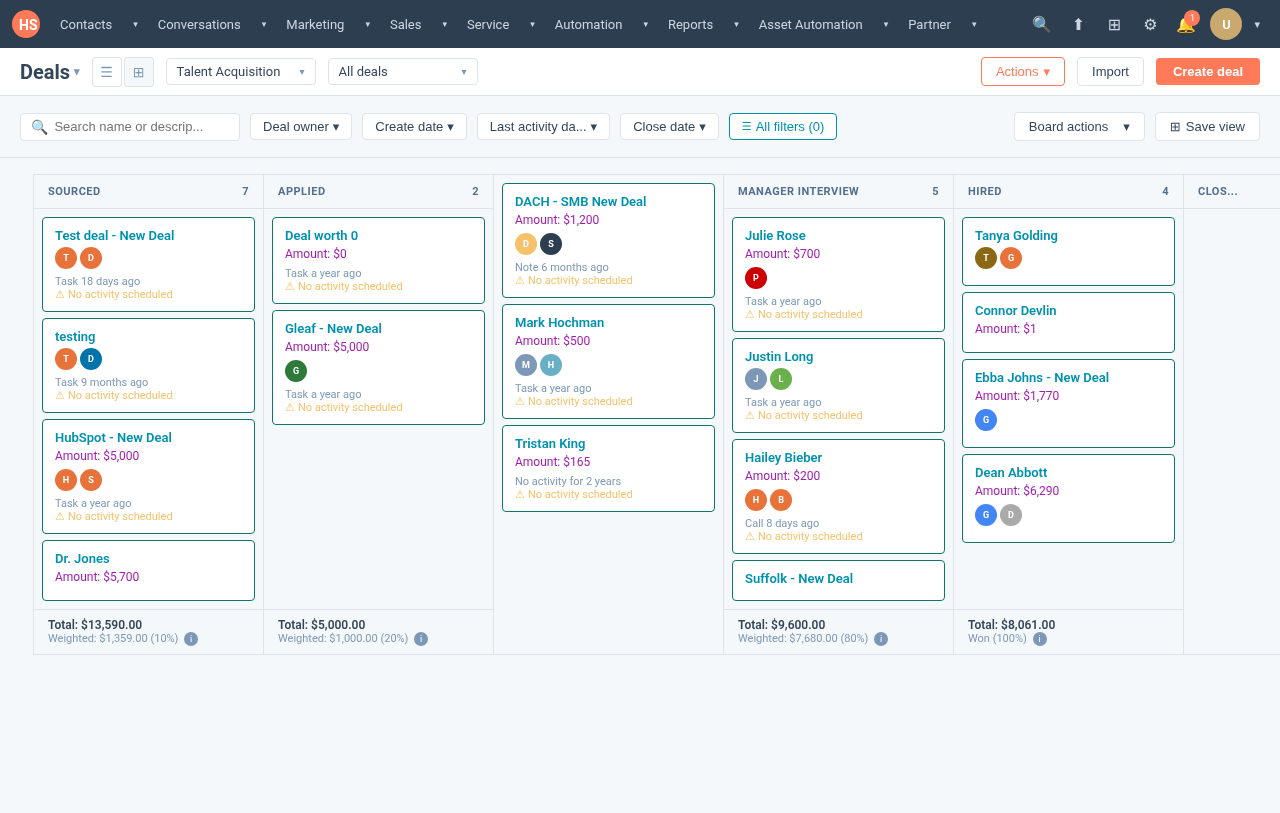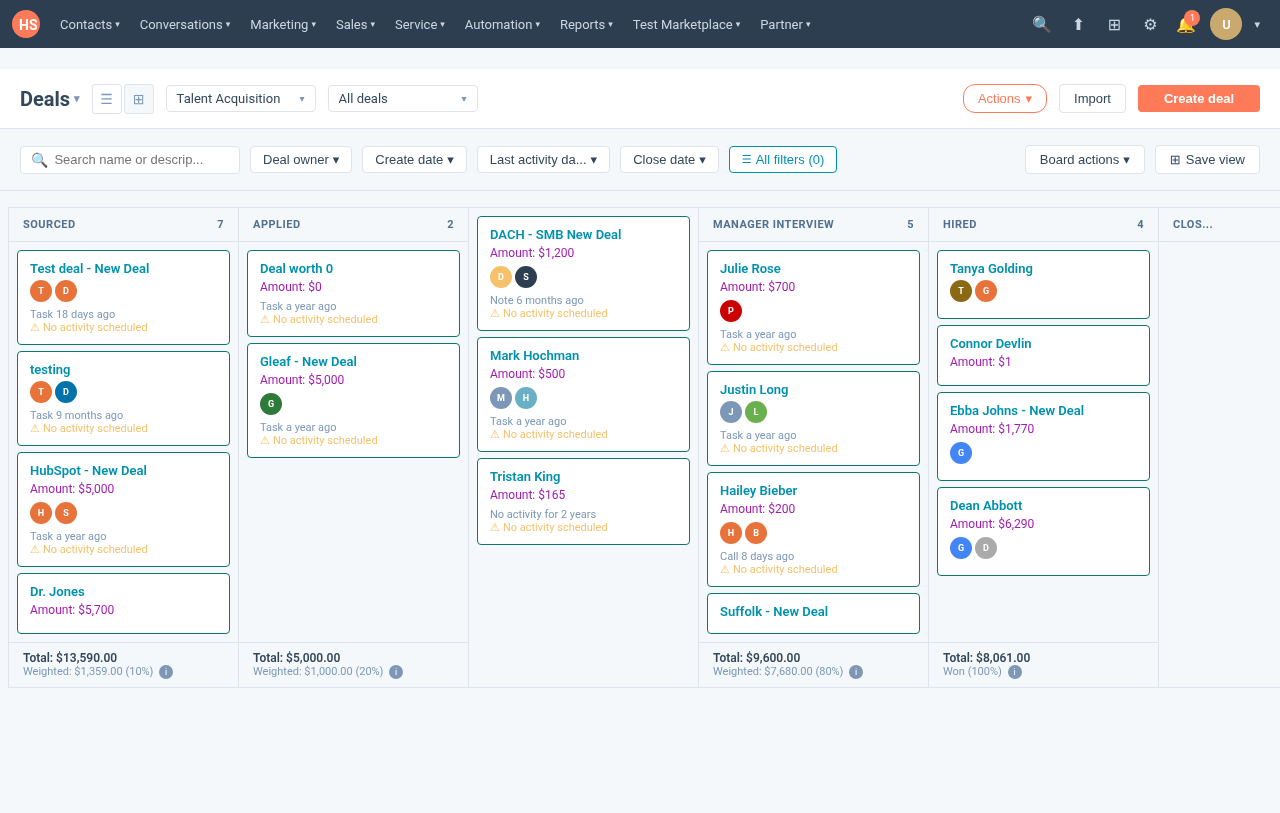--- a/index.html
+++ b/index.html
@@ -15,21 +15,21 @@
       gap: 4px;
     }
     .topnav-logo {
       width: 28px; height: 28px; margin-right: 8px;
     }
     .topnav-item {
       color: #cbd6e2;
       font-size: 13px;
       padding: 4px 8px;
       cursor: pointer;
-      display: flex; align-items: center; gap: 3px;
+      display: flex; align-items: center; gap: 21px;
       white-space: nowrap;
       justify-content: center;
     }
     .topnav-chevron { font-size: 9px; }
     .topnav-spacer { flex: 1; }
     .topnav-icon-btn {
       width: 32px; height: 32px;
       display: flex; align-items: center; justify-content: center;
       color: #cbd6e2; cursor: pointer; border-radius: 4px;
       font-size: 16px; position: relative;
@@ -43,26 +43,25 @@
     .topnav-avatar {
       width: 32px; height: 32px; border-radius: 50%;
       background: #c9a96e; display: flex; align-items: center; justify-content: center;
       color: #fff; font-size: 13px; font-weight: 600; cursor: pointer; margin-left: 4px;
     }
 
     
     .subheader {
       background: #fff;
       border-bottom: 1px solid #dfe3eb;
-      height: 60px;
+      height: 48px;
       display: flex;
       align-items: center;
       padding: 0 20px;
       gap: 12px;
-      margin-top: 21px;
     }
     .deals-title {
       font-size: 20px; font-weight: 700; color: #33475b;
       display: flex; align-items: center; gap: 4px; cursor: pointer;
     }
     .deals-title .chevron { font-size: 11px; color: #7c98b6; }
     .view-toggle { display: flex; gap: 2px; }
     .view-btn {
       width: 30px; height: 30px; border: 1px solid #dfe3eb; background: #fff;
       display: flex; align-items: center; justify-content: center; cursor: pointer;
@@ -70,31 +69,31 @@
     }
     .view-btn.active { background: #f5f8fa; }
     .dropdown-select {
       border: 1px solid #dfe3eb; border-radius: 4px; background: #fff;
       padding: 5px 10px; font-size: 13px; color: #33475b; cursor: pointer;
       display: flex; align-items: center; gap: 6px; min-width: 150px;
     }
     .dropdown-select .chevron { color: #7c98b6; font-size: 10px; margin-left: auto; }
     .subheader-spacer { flex: 1; }
     .btn-actions {
-      border: 1px solid #ff7a59; border-radius: 12px; background: #fff;
+      border: 1px solid #ff7a59; border-radius: 4px; background: #fff;
       padding: 6px 14px; font-size: 13px; color: #ff7a59; cursor: pointer;
       display: flex; align-items: center; gap: 5px;
     }
     .btn-import {
       border: 1px solid #dfe3eb; border-radius: 4px; background: #fff;
       padding: 6px 14px; font-size: 13px; color: #33475b; cursor: pointer;
     }
     .btn-create {
       border: none; border-radius: 4px; background: #ff7a59;
-      padding: 6px 26px; font-size: 13px; color: #fff; cursor: pointer; font-weight: 600;
+      padding: 6px 17px; font-size: 13px; color: #fff; cursor: pointer; font-weight: 600;
     }
 
     
     .filterbar {
       background: #f5f8fa;
       padding: 16px 20px;
       display: flex;
       align-items: center;
       gap: 10px;
       border-bottom: 1px solid #dfe3eb;
@@ -112,32 +111,32 @@
     .filter-btn {
       border: 1px solid #dfe3eb; border-radius: 4px; background: #fff;
       padding: 5px 12px; font-size: 13px; color: #33475b; cursor: pointer;
       display: flex; align-items: center; gap: 4px;
     }
     .filter-btn.active { color: #0091ae; border-color: #0091ae; }
     .filterbar-spacer { flex: 1; }
     .btn-board-actions {
       border: 1px solid #dfe3eb; border-radius: 4px; background: #fff;
       padding: 6px 14px; font-size: 13px; color: #33475b; cursor: pointer;
-      display: flex; align-items: center; gap: 4px;
+      display: flex; align-items: center; gap: 15px;
     }
     .btn-save-view {
       border: 1px solid #dfe3eb; border-radius: 4px; background: #fff;
       padding: 6px 14px; font-size: 13px; color: #33475b; cursor: pointer;
       display: flex; align-items: center; gap: 5px;
     }
 
     
     .board-wrapper {
       overflow-x: auto;
-      padding: 16px 8px;
+      padding: 16px 33px;
       display: flex;
       gap: 0;
     }
     .board-column {
       min-width: 230px;
       max-width: 230px;
       display: flex;
       flex-direction: column;
       border: 1px solid #dfe3eb;
       border-right: none;
@@ -236,21 +235,21 @@
   </div>
   <div class="topnav-item">
     <span>Automation</span>
     <span class="topnav-chevron">▾</span>
   </div>
   <div class="topnav-item">
     <span>Reports</span>
     <span class="topnav-chevron">▾</span>
   </div>
   <div class="topnav-item">
-    <span>Test Marketplace</span>
+    <span>Asset Automation</span>
     <span class="topnav-chevron">▾</span>
   </div>
   <div class="topnav-item">
     <span>Partner</span>
     <span class="topnav-chevron">▾</span>
   </div>
 
   <div class="topnav-spacer"></div>
 
   <div class="topnav-icon-btn">🔍</div>

